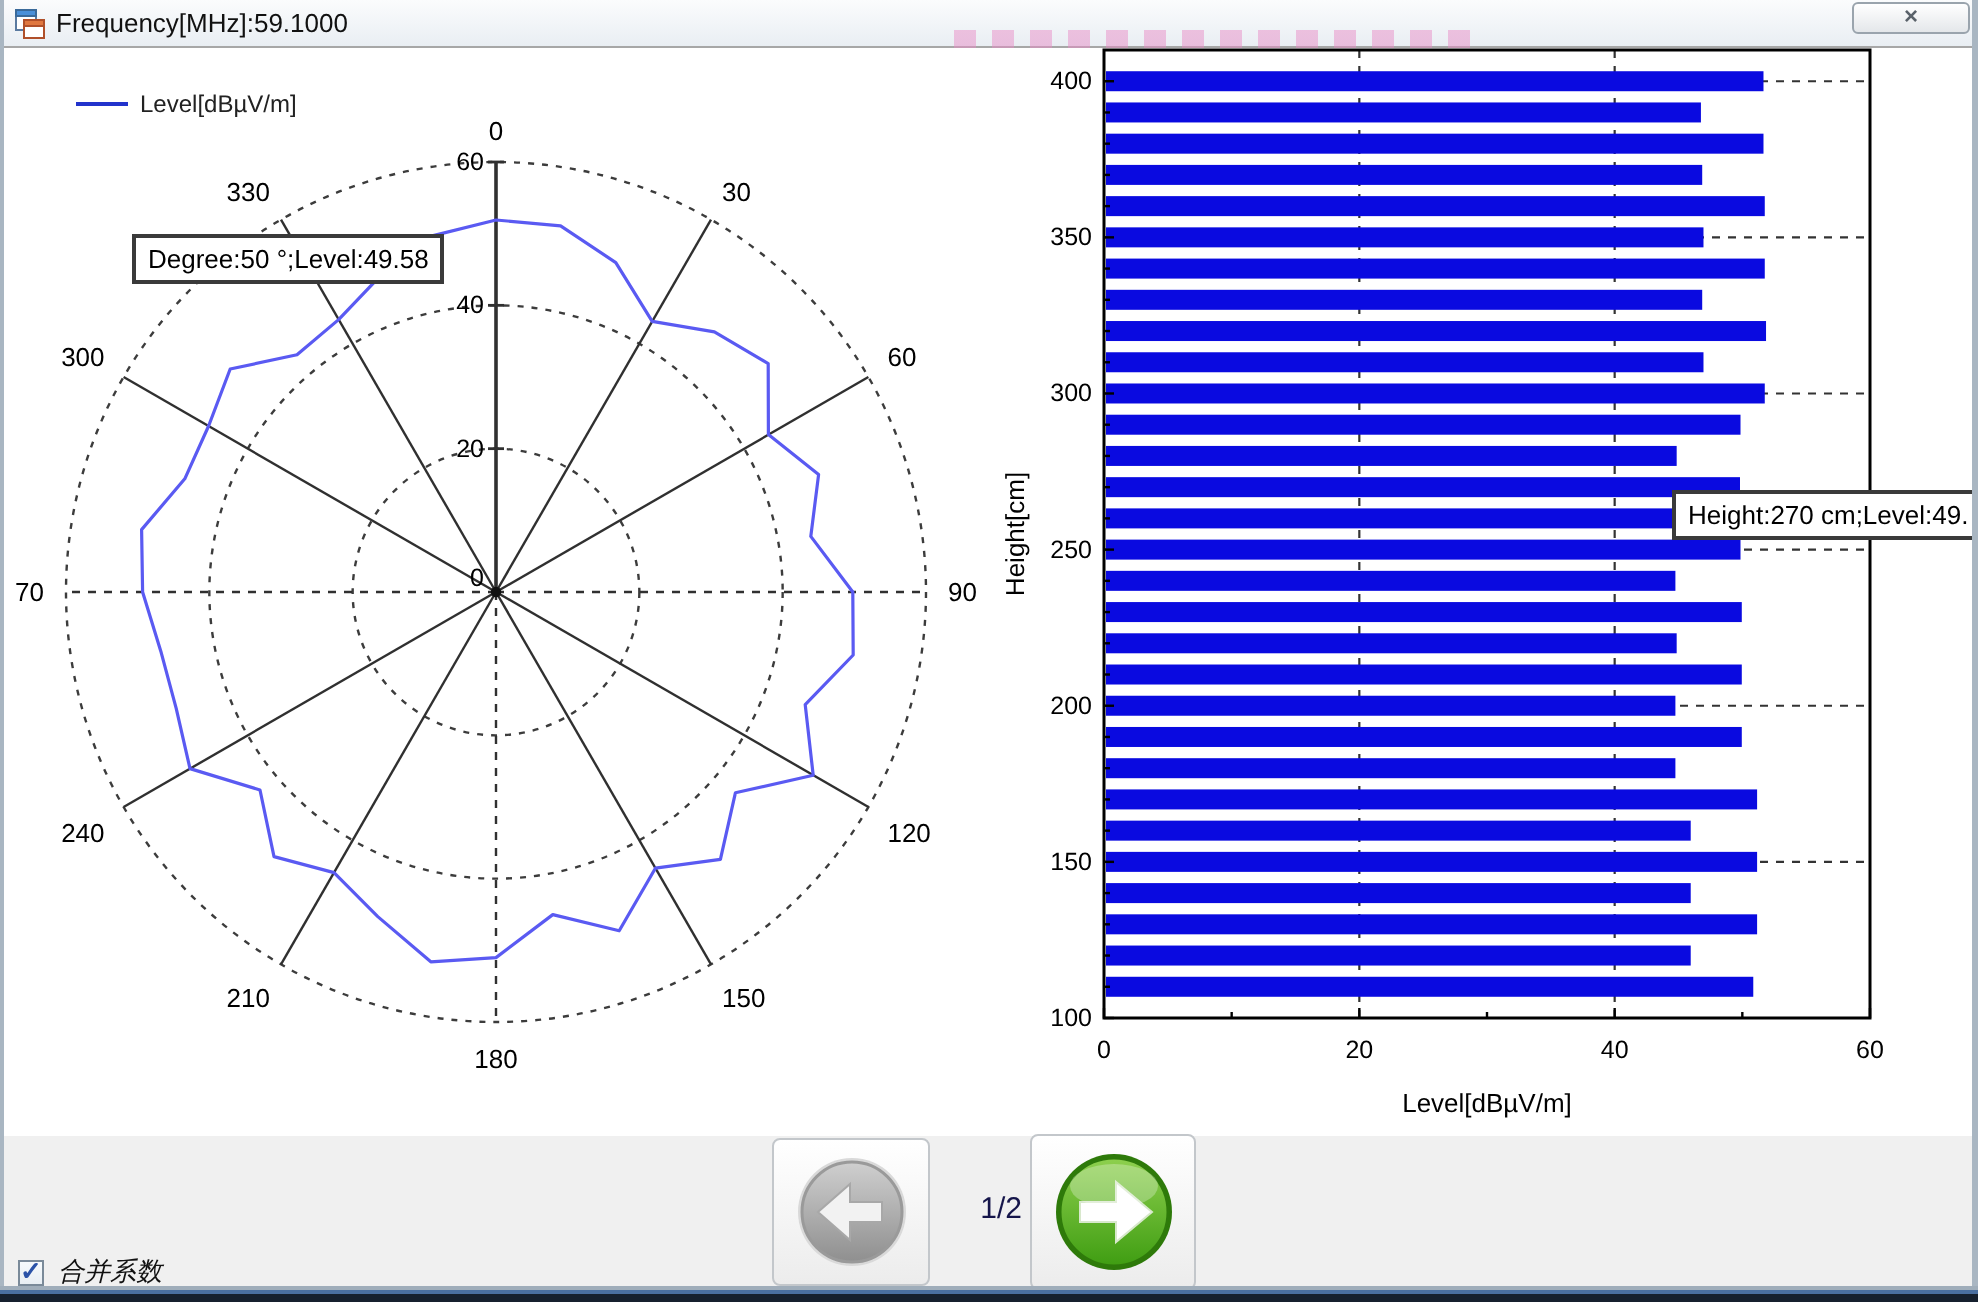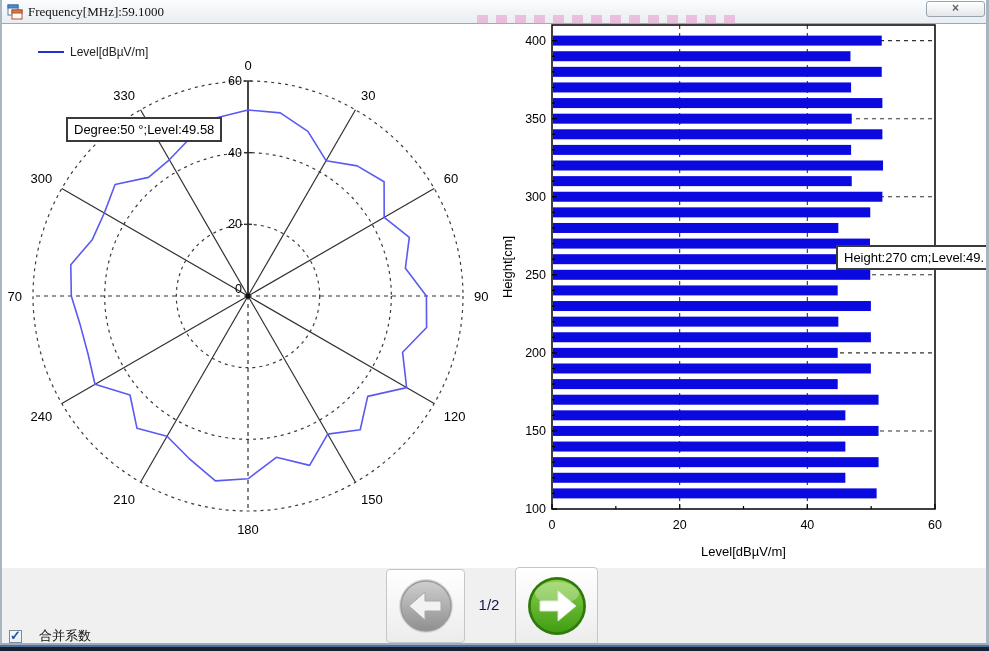--- a/index.html
+++ b/index.html
@@ -10,21 +10,21 @@
   .frame-left  { position:absolute; left:0; top:0; width:2px; height:651px; background:#a9b6c2; }
   .frame-right { position:absolute; left:986px; top:0; width:3px; height:651px; background:#a9b6c2; }
   .frame-bottom1 { position:absolute; left:0; top:643px; width:989px; height:2px; background:#9fadba; }
   .frame-bottom2 { position:absolute; left:0; top:645px; width:989px; height:2px; background:#4a6fa0; }
   .frame-bottom3 { position:absolute; left:0; top:647px; width:989px; height:4px; background:#16202e; }
 
   
   .titlebar { position:absolute; left:0; top:0; width:989px; height:24px;
     background:linear-gradient(#fbfcfd,#e9eef3); border-bottom:1px solid #a7a7a7; }
   .app-icon { position:absolute; left:7px; top:4px; width:16px; height:16px; }
-  .title-text { position:absolute; left:28px; top:4px; font-size:13px; color:#111; white-space:nowrap;font-family:Liberation Serif, serif; }
+  .title-text { position:absolute; left:28px; top:4px; font-size:13px; color:#111; white-space:nowrap; }
   .close-btn { position:absolute; left:926px; top:1px; width:59px; height:16px;
     background:linear-gradient(#ffffff,#e4e7ea); border:1px solid #9aa4ad; border-radius:3px;
     text-align:center; line-height:13px; font-size:12px; font-weight:bold; color:#5a626a; cursor:default; }
 
   
   .client { position:absolute; left:2px; top:25px; width:984px; height:543px; background:#fff; }
   .pink-artifact { position:absolute; left:477px; top:15px; width:258px; height:9px; opacity:.55;
     background:repeating-linear-gradient(90deg, rgba(232,140,198,.9) 0 11px, rgba(255,255,255,0) 11px 19px); }
 
   svg text { font-family:"Liberation Sans",sans-serif; fill:#000; }
@@ -40,27 +40,27 @@
     color:#000; padding:2px 6px; line-height:17px; white-space:nowrap; }
   #polar-tooltip { left:66px; top:117px; }
   #bar-tooltip { left:836px; top:245px; width:170px; overflow:hidden; }
 
   
   .bottom-panel { position:absolute; left:2px; top:568px; width:984px; height:75px; background:#f0f0f0; }
   .nav-btn { position:absolute; background:linear-gradient(#ffffff,#ececec); border:1px solid #c3c7cb;
     border-radius:4px; display:flex; align-items:center; justify-content:center; cursor:default; }
   #back-btn { left:386px; top:569px; width:79px; height:74px; }
   #fwd-btn  { left:515px; top:567px; width:83px; height:78px; }
-  .pager { position:absolute; left:467px; top:596px; width:44px; text-align:center; font-size:15px; color:#15154a; }
+  .pager { position:absolute; left:467px; top:596px; width:44px; text-align:right; font-size:15px; color:#15154a; }
 
   .checkbox-row { position:absolute; left:9px; top:627px; display:flex; align-items:center; }
   .checkbox-box { width:13px; height:13px; background:linear-gradient(#f6fafc,#e8eef3);
     border:1px solid #7a8a99; position:relative; }
   .checkbox-check { position:absolute; left:0px; top:-3px; font-size:13px; font-weight:bold; color:#2b53a8; }
-  .checkbox-label { margin-left:17px; font-size:13px; color:#111; }
+  .checkbox-label { margin-left:7px; font-size:13px; color:#111;font-style:italic; }
 </style>
 </head>
 <body>
 
 <div id="window">
 
   <div class="titlebar">
     <svg class="app-icon" viewBox="0 0 16 16">
       <rect x="1" y="1" width="10" height="10" fill="#fff" stroke="#5a7aa0"></rect>
       <rect x="1" y="1" width="10" height="3" fill="#4a90d9" stroke="#3a6a9a"></rect>

